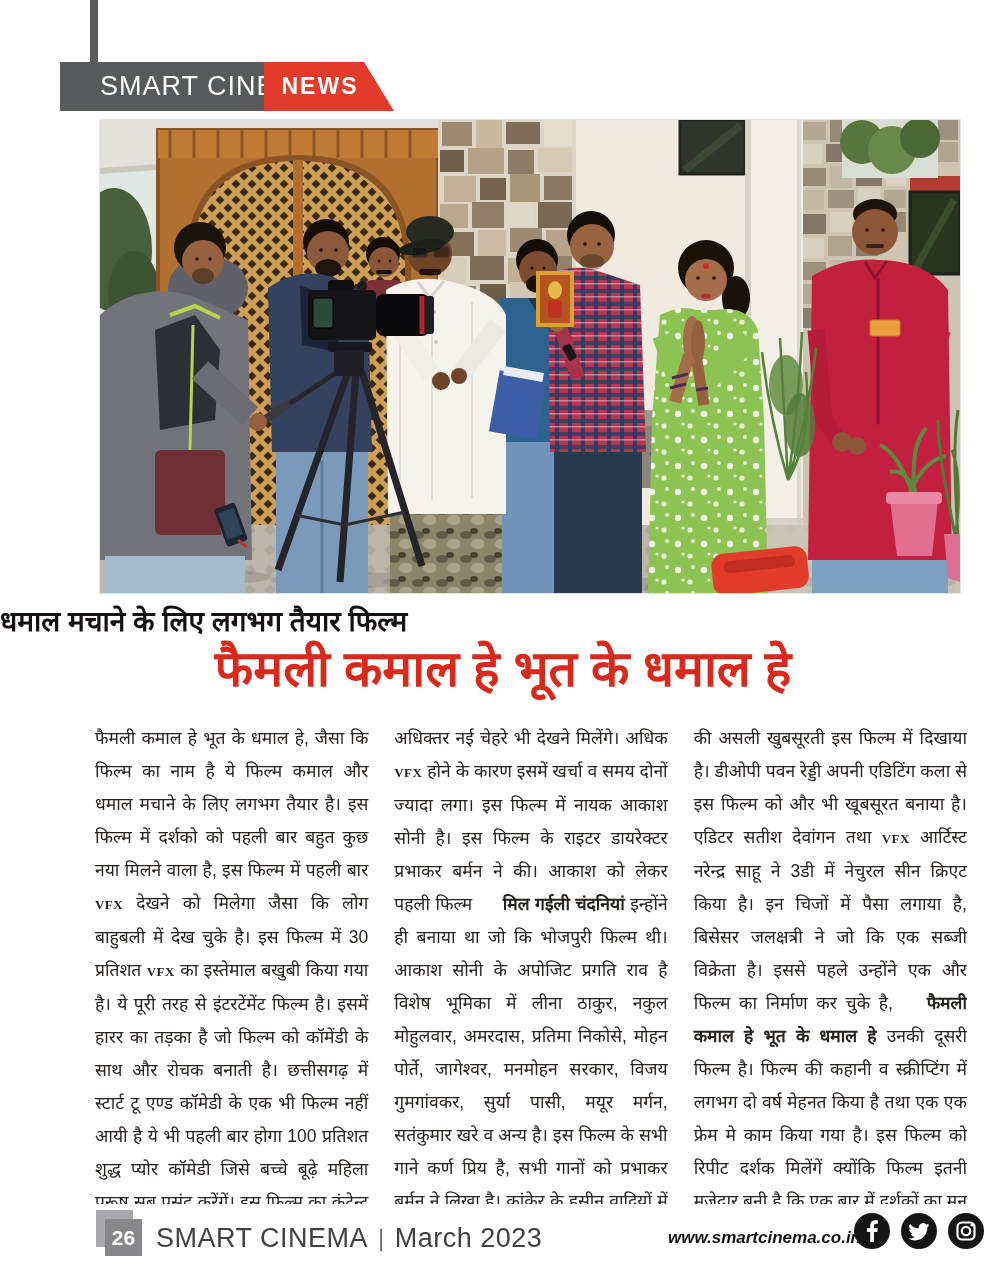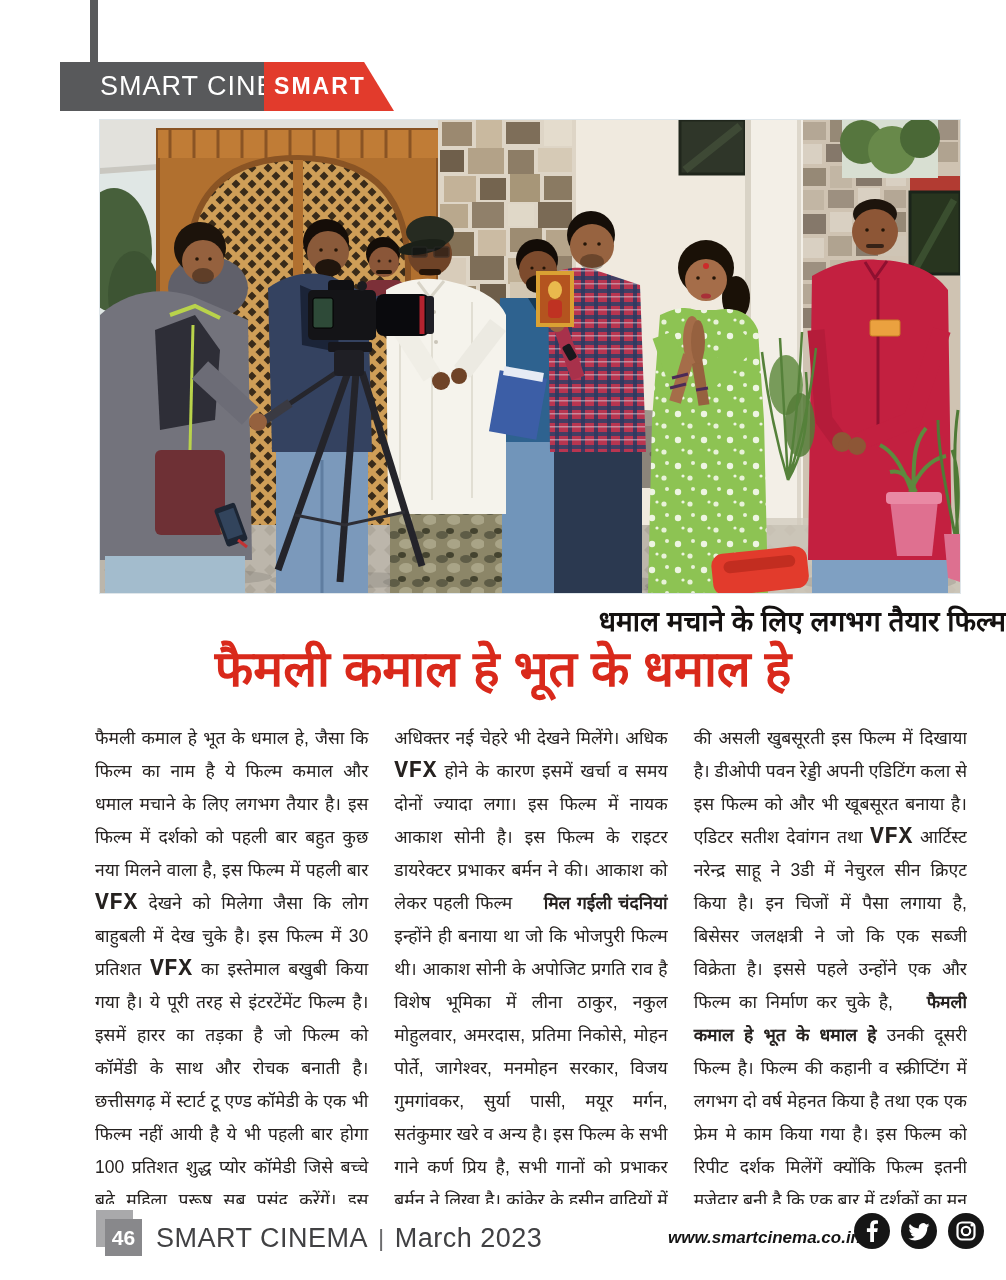--- a/index.html
+++ b/index.html
@@ -15,29 +15,29 @@
                white-space:nowrap;}
   .banner-red{width:130px;background:#e23b2c;color:#fff;font-size:23px;font-weight:700;
               letter-spacing:2px;line-height:49px;text-align:center;
               clip-path:polygon(0 0,77% 0,100% 100%,0 100%);padding-right:18px;box-sizing:border-box;}
 
   
   .photo{left:100px;top:120px;width:860px;height:473px;background:#e9e4da;outline:1px solid #dfe6ea;}
   .photo svg{display:block;}
 
   
-  .kicker{left:0;top:601px;width:1006px;text-align:right;font-size:28px;font-weight:700;color:#141110;}
+  .kicker{left:0;top:601px;width:1006px;text-align:left;font-size:28px;font-weight:700;color:#141110;}
   .title{left:0;top:636px;width:1006px;text-align:center;font-size:50px;line-height:66px;
          font-weight:700;color:#d9291b;margin:0;}
 
   
   .columns{left:95px;top:722px;width:872px;display:flex;gap:26px;max-height:482px;overflow:hidden;}
   .col{flex:1;font-size:17.5px;line-height:33px;color:#262220;text-align:justify;}
   .seg-b{font-weight:700;margin-left:25px;}
-  .seg-l{font-weight:700;font-family:Liberation Mono, monospace;font-size:23px;letter-spacing:.4px;}
+  .seg-l{font-weight:700;font-family:Liberation Serif, serif;font-size:13px;letter-spacing:.4px;}
 
   
   .badge-back{left:96px;top:1210px;width:37px;height:37px;background:#a9a9ab;}
   .badge-front{left:105px;top:1219px;width:37px;height:37px;background:#88888b;color:#fff;
                font-size:21px;font-weight:700;display:flex;align-items:center;justify-content:center;}
   .footer-title{left:156px;top:1218px;height:40px;display:flex;align-items:center;
                 font-size:27px;color:#414143;letter-spacing:.5px;white-space:nowrap;}
   .footer-title .sep{margin:0 10px;font-weight:300;color:#6b6b6d;font-size:24px;}
   .website{right:145px;top:1228px;font-size:17px;font-style:italic;font-weight:700;color:#141414;}
   .social{left:853px;top:1212px;display:flex;gap:9px;}
@@ -46,21 +46,21 @@
 </head>
 <body>
 
 <div class="abs corner-bar"></div>
 
 <div class="abs banner">
   <div class="banner-gray">
     <span>SMART CINEMA</span>
   </div>
   <div class="banner-red">
-    <span>SMART</span>
+    <span>NEWS</span>
   </div>
 </div>
 
 <div class="abs photo">
 <svg width="860" height="473" viewBox="0 0 860 473" xmlns="http://www.w3.org/2000/svg">
   <defs>
     <pattern id="lat" width="16" height="16" patternUnits="userSpaceOnUse">
       <rect width="16" height="16" fill="#3a2b19"></rect>
       <path d="M0 0 L16 16 M16 0 L0 16" stroke="#cf9e57" stroke-width="5"></path>
     </pattern>
@@ -411,21 +411,21 @@
 <h1 class="abs title">फैमली कमाल हे भूत के धमाल हे</h1>
 
 <div class="abs columns">
   <div class="col"><span>फैमली कमाल हे भूत के धमाल हे, जैसा कि फिल्म का नाम है ये फिल्म कमाल और धमाल मचाने के लिए लगभग तैयार है। इस फिल्म में दर्शको को पहली बार बहुत कुछ नया मिलने वाला है, इस फिल्म में पहली बार </span><span class="seg-l">VFX</span><span> देखने को मिलेगा जैसा कि लोग बाहुबली में देख चुके है। इस फिल्म में 30 प्रतिशत </span><span class="seg-l">VFX</span><span> का इस्तेमाल बखुबी किया गया है। ये पूरी तरह से इंटरटेंमेंट फिल्म है। इसमें हारर का तड़का है जो फिल्म को कॉमेंडी के साथ और रोचक बनाती है। छत्तीसगढ़ में स्टार्ट टू एण्ड कॉमेडी के एक भी फिल्म नहीं आयी है ये भी पहली बार होगा 100 प्रतिशत शुद्ध प्योर कॉमेडी जिसे बच्चे बूढ़े महिला पुरूष सब पसंद करेंगें। इस फिल्म का कंटेन्ट बहुत स्ट्रांग है, प्रेम कहानी वाले कंटेन्ट से लोग उब चुके है दर्शको को इस फिल्म में नई कहानी के साथ</span></div>
   <div class="col"><span>अधिक्तर नई चेहरे भी देखने मिलेंगे। अधिक </span><span class="seg-l">VFX</span><span>  होने के कारण इसमें खर्चा व समय दोनों ज्यादा लगा। इस फिल्म में नायक आकाश सोनी है। इस फिल्म के राइटर डायरेक्टर प्रभाकर बर्मन ने की। आकाश को लेकर पहली फिल्म </span><span class="seg-b">मिल गईली चंदनियां</span><span> इन्होंने ही बनाया था जो कि भोजपुरी फिल्म थी।  आकाश सोनी के अपोजिट प्रगति राव है विशेष भूमिका में लीना ठाकुर, नकुल मोहुलवार, अमरदास, प्रतिमा निकोसे, मोहन पोर्ते, जागेश्वर, मनमोहन सरकार, विजय गुमगांवकर, सुर्या पासी, मयूर मर्गन, सतंकुमार खरे व अन्य है। इस फिल्म के सभी गाने कर्ण प्रिय है, सभी गानों को प्रभाकर बर्मन ने लिखा है। कांकेर के हसीन वादियों में इसे फिल्माया गया है, वैसे तो कांकेर में बहुत सी छत्तीसगढ़ी फिल्म बनी है पर वहां के वादियों</span></div>
   <div class="col"><span>की असली खुबसूरती इस फिल्म में दिखाया है।  डीओपी पवन रेड्डी अपनी एडिटिंग कला से इस फिल्म को और भी खूबसूरत बनाया है। एडिटर सतीश देवांगन तथा </span><span class="seg-l">VFX</span><span> आर्टिस्ट नरेन्द्र साहू ने 3डी में नेचुरल सीन क्रिएट किया है। इन चिजों में पैसा लगाया है, बिसेसर जलक्षत्री ने जो कि एक सब्जी विक्रेता है। इससे पहले उन्होंने एक और फिल्म का निर्माण कर चुके है, </span><span class="seg-b">फैमली कमाल हे भूत के धमाल हे</span><span> उनकी दूसरी फिल्म है। फिल्म की कहानी व स्क्रीप्टिंग में लगभग दो वर्ष मेहनत किया है तथा एक एक फ्रेम मे काम किया गया है। इस फिल्म को रिपीट दर्शक मिलेंगें क्योंकि फिल्म इतनी मजेदार बनी है कि एक बार में दर्शकों का मन नहीं भरेगा। कुल मिलाकर मनभावन फिल्म सिद्ध होगी। यह फिल्म 15 अगस्त तक रूपहले पर्दे पर आने की संभावना है।</span></div>
 </div>
 
 <div class="abs badge-back"></div>
 <div class="abs badge-front">
-  <span>46</span>
+  <span>26</span>
 </div>
 <div class="abs footer-title">
   <span>SMART CINEMA</span>
   <span class="sep">|</span>
   <span>March 2023</span>
 </div>
 <div class="abs website">www.smartcinema.co.in</div>
 <div class="abs social">
   <svg class="icn" viewBox="0 0 38 38">
     <circle cx="19" cy="19" r="18" fill="#161616"></circle>

